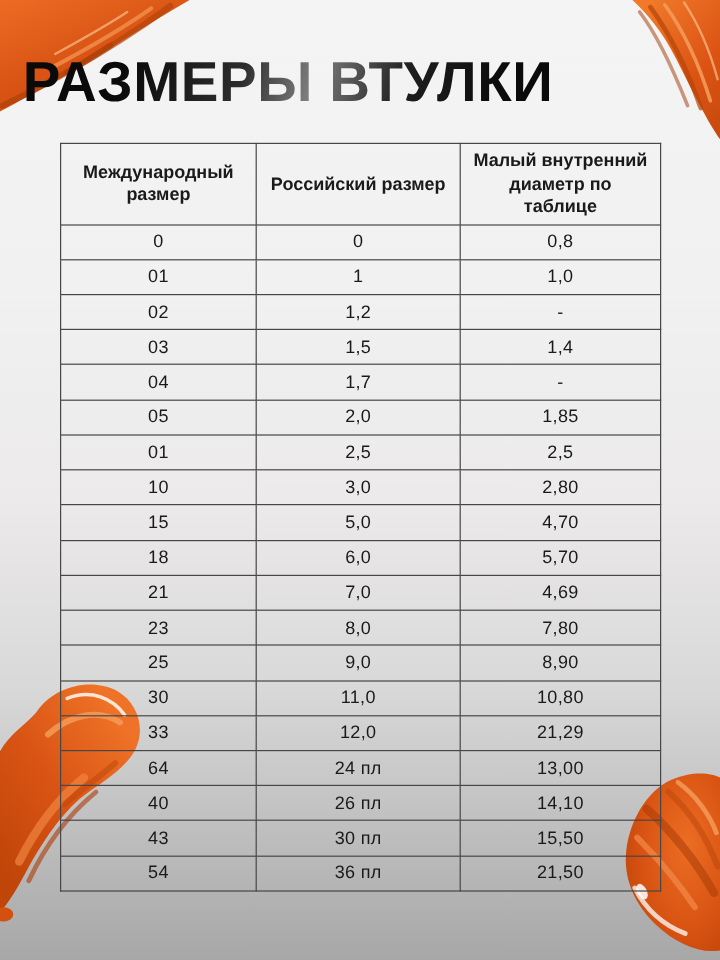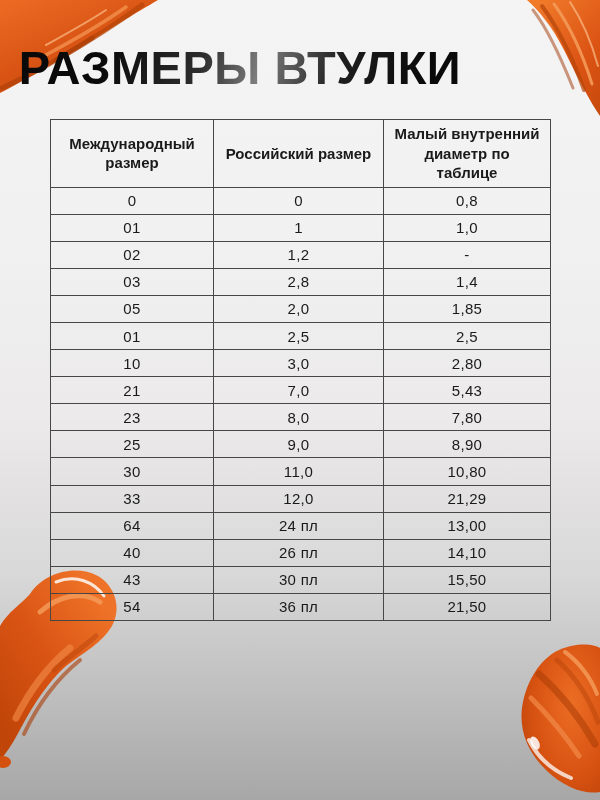--- a/index.html
+++ b/index.html
@@ -23,21 +23,21 @@
     color:#101010; white-space:nowrap;
   }
   @supports (-webkit-background-clip: text) {
     .title {
       background:linear-gradient(105deg,#0a0a0a 22%,#2d2d2d 42%,#7d7d7d 54%,#1e1e1e 70%,#0a0a0a 88%);
       -webkit-background-clip:text; background-clip:text; color:transparent;
     }
   }
 
   table.size-table {
-    position:absolute; left:50px; top:119px; width:500px; height:502px;
+    position:absolute; left:50px; top:119px; width:500px; height:624px;
     border-collapse:collapse; table-layout:fixed; background:transparent;
   }
   .size-table th, .size-table td {
     border:1px solid #474747; text-align:center; vertical-align:middle; color:#1a1a1a;
   }
   .size-table thead tr { height:52px; }
   .size-table th { font-size:15px; font-weight:700; line-height:1.3; padding:4px 10px; }
   .size-table td { font-size:15px; font-weight:500; letter-spacing:0.3px; }
 </style>
 </head>
@@ -135,42 +135,57 @@
           <td>1</td>
           <td>1,0</td>
         </tr>
         <tr>
           <td>02</td>
           <td>1,2</td>
           <td>-</td>
         </tr>
         <tr>
           <td>03</td>
-          <td>2,8</td>
+          <td>1,5</td>
           <td>1,4</td>
+        </tr>
+        <tr>
+          <td>04</td>
+          <td>1,7</td>
+          <td>-</td>
         </tr>
         <tr>
           <td>05</td>
           <td>2,0</td>
           <td>1,85</td>
         </tr>
         <tr>
           <td>01</td>
           <td>2,5</td>
           <td>2,5</td>
         </tr>
         <tr>
           <td>10</td>
           <td>3,0</td>
           <td>2,80</td>
         </tr>
         <tr>
+          <td>15</td>
+          <td>5,0</td>
+          <td>4,70</td>
+        </tr>
+        <tr>
+          <td>18</td>
+          <td>6,0</td>
+          <td>5,70</td>
+        </tr>
+        <tr>
           <td>21</td>
           <td>7,0</td>
-          <td>5,43</td>
+          <td>4,69</td>
         </tr>
         <tr>
           <td>23</td>
           <td>8,0</td>
           <td>7,80</td>
         </tr>
         <tr>
           <td>25</td>
           <td>9,0</td>
           <td>8,90</td>

